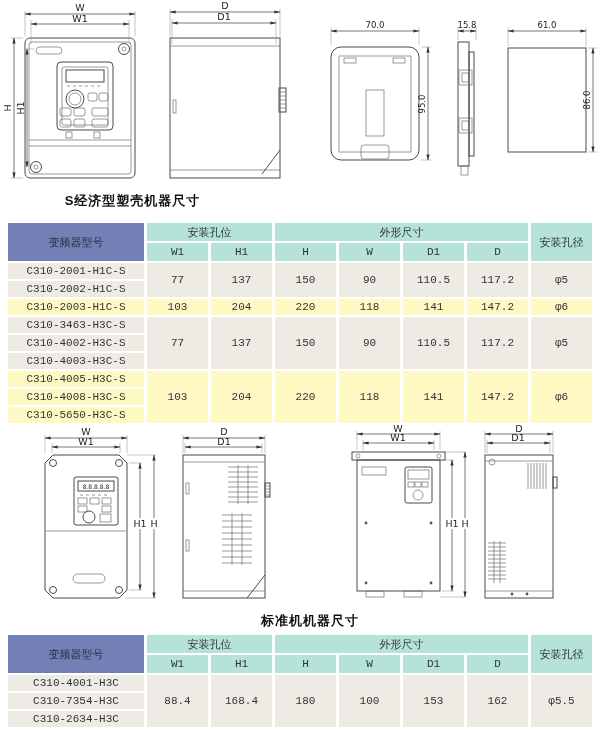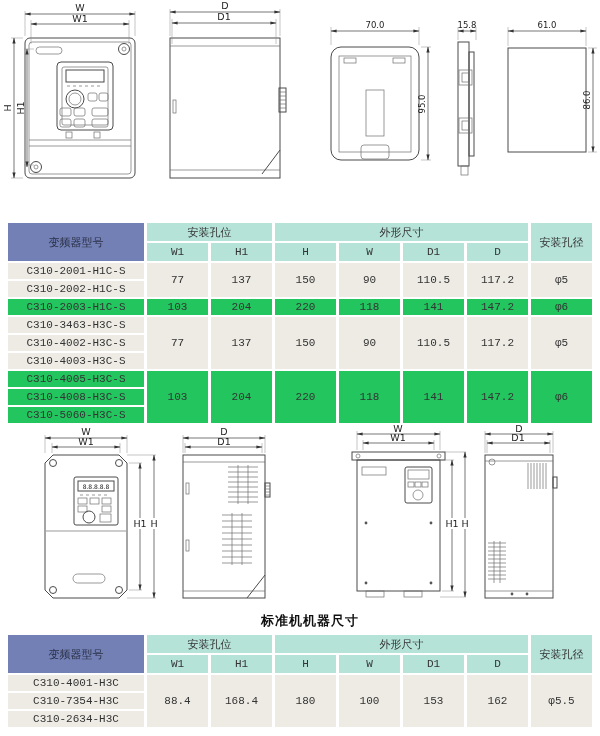--- a/index.html
+++ b/index.html
@@ -12,21 +12,21 @@
   table.t{position:absolute;left:5px;width:590px;border-collapse:separate;border-spacing:3px 2px;
           table-layout:fixed;font-size:11px;color:#333;font-family:Liberation Mono, monospace;}
   table.t th,table.t td{text-align:center;vertical-align:middle;padding:0;font-weight:normal;
           white-space:nowrap;overflow:hidden;}
   table.t tr.hr{height:18px;}
   table.t1 tr.br{height:16px;}
   table.t2 tr.br{height:16px;}
   th.hb{background:#7280b6;color:#2b2f45;}
   th.ht{background:#b5e3d8;}
   tr.rb>td{background:#edebe4;}
-  tr.rl>td{background:#22c55e;}
+  tr.rl>td{background:#fef9c3;}
   
   .ln{fill:none;stroke:#4a4a4a;stroke-width:1;}
   .lt{fill:none;stroke:#6e6e6e;stroke-width:0.7;}
   .dim{fill:none;stroke:#3c3c3c;stroke-width:0.7;marker-start:url(#ar);marker-end:url(#ar);}
   .ext{fill:none;stroke:#8a8a8a;stroke-width:0.5;}
   .dtx{font-family:"DejaVu Sans",sans-serif;font-size:9.5px;fill:#222;}
   .dtn{font-family:"DejaVu Sans",sans-serif;font-size:8.5px;fill:#222;}
   .dot{fill:#555;stroke:none;}
   .wbg{fill:#fff;stroke:none;}
 </style>
@@ -123,20 +123,21 @@
       <text class="dtn" text-anchor="middle" transform="rotate(-90 125 104)" x="125" y="104">95.0</text>
       <line class="dim" x1="158" y1="31" x2="176" y2="31"></line>
       <text class="dtn" x="167" y="28" text-anchor="middle">15.8</text>
       <line class="dim" x1="208" y1="31" x2="286" y2="31"></line>
       <text class="dtn" x="247" y="28" text-anchor="middle">61.0</text>
       <line class="dim" x1="293" y1="48" x2="293" y2="152"></line>
       <text class="dtn" text-anchor="middle" transform="rotate(-90 290 100)" x="290" y="100">86.0</text>
     </g>
   </svg>
 
+  <div class="cap" style="left:20px;top:192px;width:225px">S经济型塑壳机器尺寸</div>
 
   <table class="t t1" style="top:221px">
     <colgroup>
         <col style="width:136px">
         <col>
         <col>
         <col>
         <col>
         <col>
         <col>
@@ -203,21 +204,21 @@
       <td rowspan="3">220</td>
       <td rowspan="3">118</td>
       <td rowspan="3">141</td>
       <td rowspan="3">147.2</td>
       <td rowspan="3">φ6</td>
     </tr>
     <tr class="br rl">
           <td>C310-4008-H3C-S</td>
         </tr>
     <tr class="br rl">
-          <td>C310-5060-H3C-S</td>
+          <td>C310-5650-H3C-S</td>
         </tr>
   </tbody>
     </table>
 
   <svg class="abs" style="left:0;top:425px" width="600" height="190" viewBox="0 0 600 190">
 
     <g>
       <path class="ln" d="M53 30h66l8 8v127l-8 8H53l-8-8V38z"></path>
       <circle class="ln" cx="53" cy="38" r="3.5"></circle>
       <circle class="ln" cx="119" cy="38" r="3.5"></circle>

